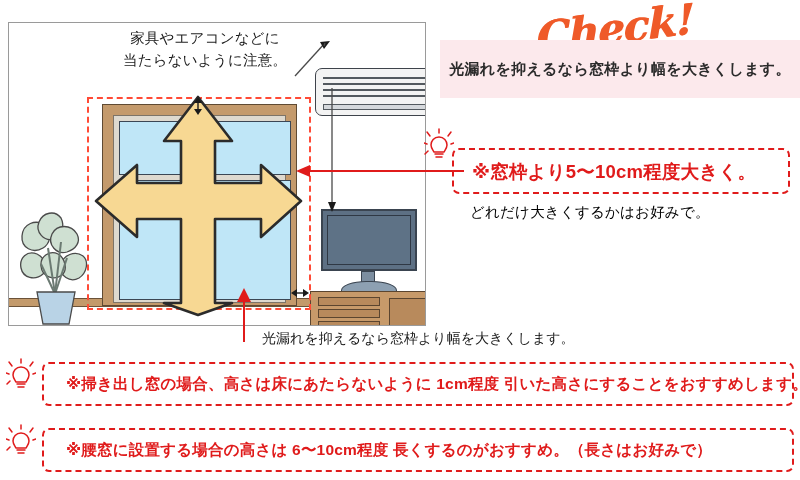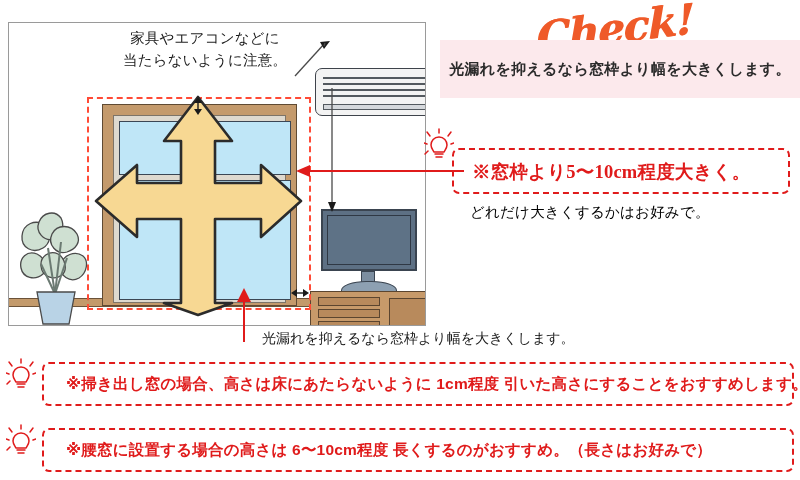--- a/index.html
+++ b/index.html
@@ -323,21 +323,20 @@
     left: 452px;
     top: 148px;
     width: 338px;
     height: 46px;
     border: 2px dashed #e01b1b;
     border-radius: 7px;
     box-sizing: border-box;
     display: flex;
     align-items: center;
     padding-left: 18px;
-    font-family: Liberation Serif, serif;
   }
   #callout-right-text {
     font-size: 18.5px;
     font-weight: bold;
     color: #e01b1b;
     letter-spacing: .2px;
     white-space: nowrap;
   }
   #callout-right-sub {
     position: absolute;

